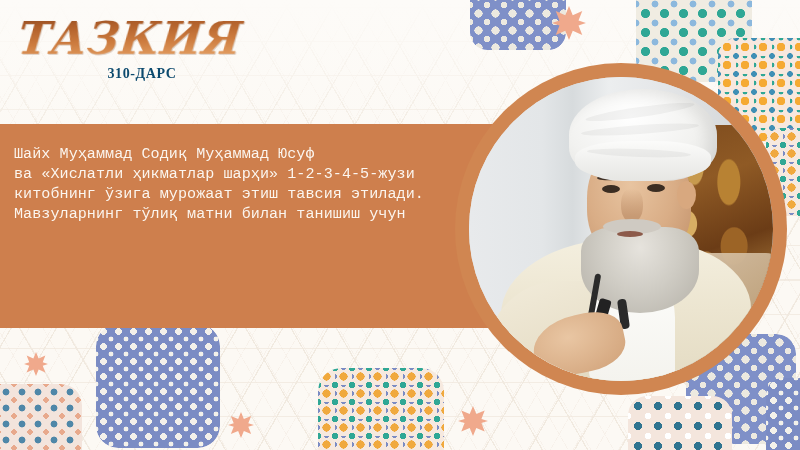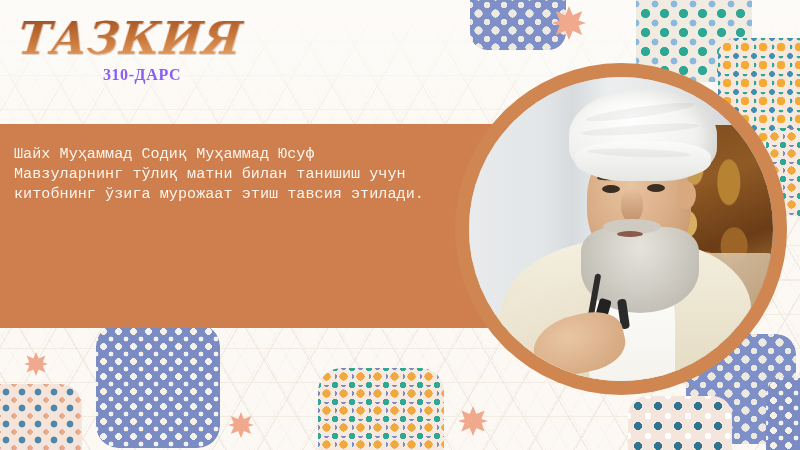--- a/index.html
+++ b/index.html
@@ -305,21 +305,21 @@
     -webkit-background-clip:text; background-clip:text;
     color:transparent; -webkit-text-fill-color:transparent;
     line-height:1.05;
     text-transform:uppercase;
     transform:skewX(-6deg);
     filter:drop-shadow(1px 1px 0 rgba(120,60,20,.25));
   }
   .subtitle {
     margin-top:4px;
     font-family:"Liberation Serif", serif;
-    font-size:16px; font-weight:bold; color:#8b5cf6;
+    font-size:14px; font-weight:bold; color:#0c4a6e;
     letter-spacing:.6px;
     padding-left:24px;
   }
 </style>
 </head>
 <body>
 
 <div id="poster">
 
   <div class="lattice"></div>
@@ -374,22 +374,23 @@
         <div class="ph-mic3"></div>
         <div class="ph-hand"></div>
       </div>
     </div>
   </div>
 
   <div class="banner"></div>
 
   <div class="banner-text" id="banner-text">
       <p>Шайх Муҳаммад Содиқ Муҳаммад Юсуф</p>
+      <p>ва «Хислатли ҳикматлар шарҳи» 1-2-3-4-5-жузи</p>
+      <p>китобнинг ўзига мурожаат этиш тавсия этилади.</p>
       <p>Мавзуларнинг тўлиқ матни билан танишиш учун</p>
-      <p>китобнинг ўзига мурожаат этиш тавсия этилади.</p>
     </div>
 
   <div class="title-wrap">
     <div class="title">ТАЗКИЯ</div>
     <div class="subtitle">310-ДАРС</div>
   </div>
 
 </div>
 
 </body></html>

